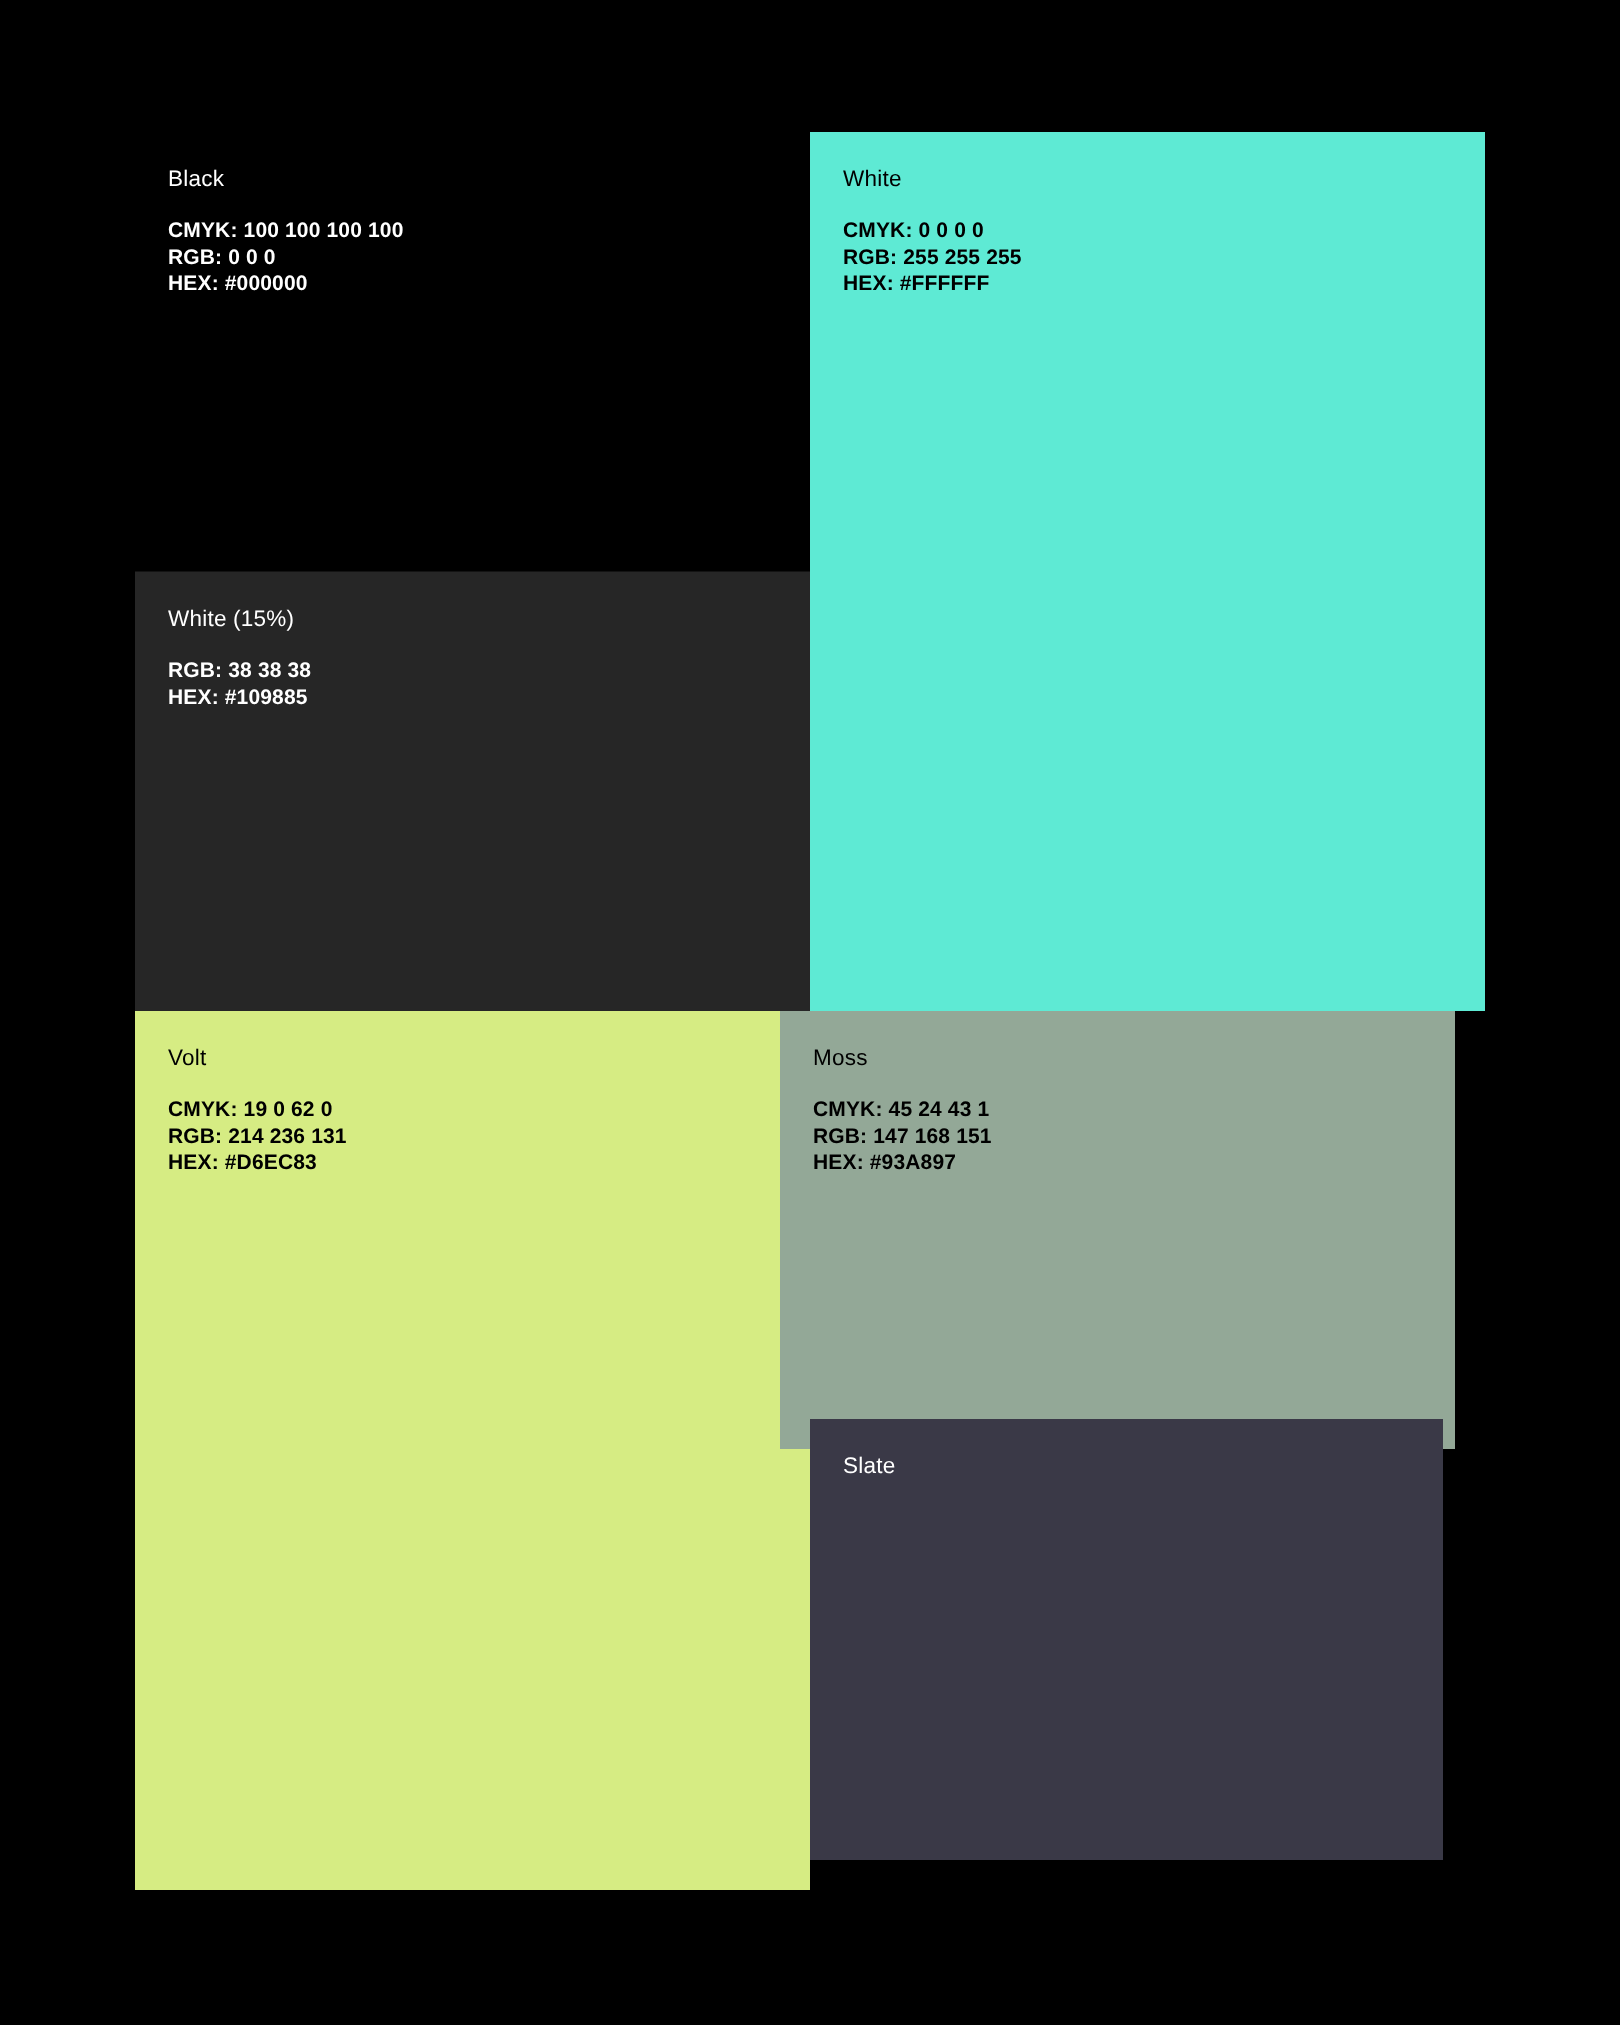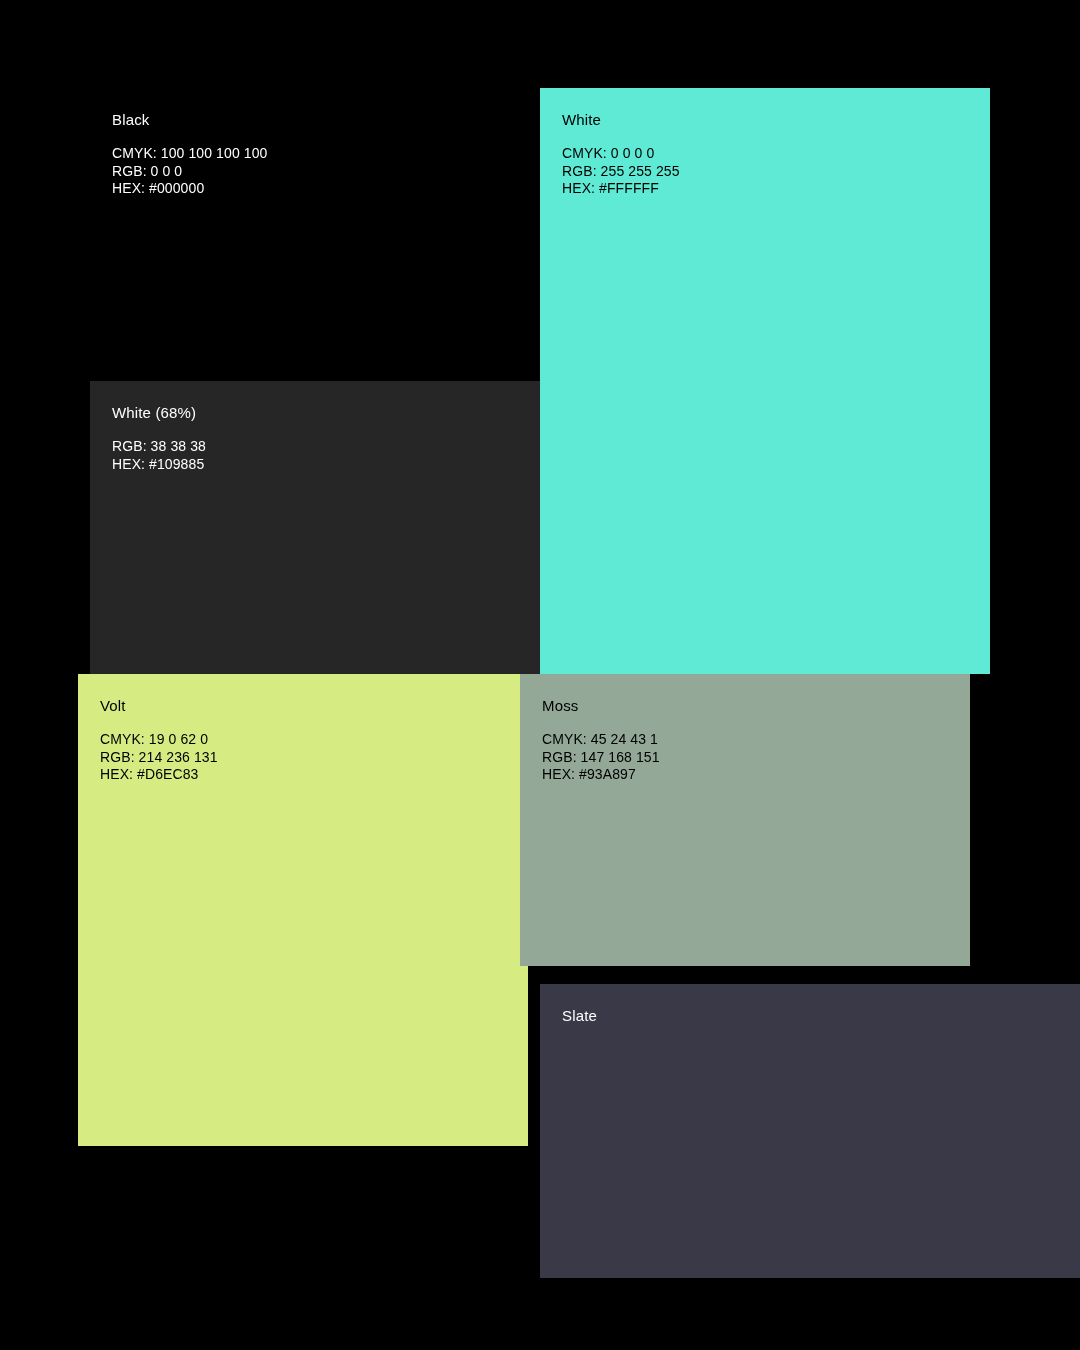--- a/index.html
+++ b/index.html
@@ -31,32 +31,33 @@
     letter-spacing: 0.15px;
     margin: 0 0 16px 0;
     font-weight: 400;
     white-space: nowrap;
   }
   .swatch-specs {
     font-size: 14px;
     line-height: 17.5px;
     letter-spacing: 0.1px;
     white-space: nowrap;
+    font-weight: bold;
   }
   .spec-line {
     display: block;
   }
 
   
   #swatch-black      { left: 90px;  top: 88px;   width: 450px; height: 293px; }
   #swatch-white      { left: 540px; top: 88px;   width: 450px; height: 586px; }
   #swatch-white15    { left: 90px;  top: 381px;  width: 450px; height: 293px; }
-  #swatch-volt       { left: 78px;  top: 674px;  width: 450px; height: 472px; }
+  #swatch-volt       { left: 90px;  top: 674px;  width: 450px; height: 586px; }
   #swatch-moss       { left: 520px; top: 674px;  width: 450px; height: 292px; }
-  #swatch-slate      { left: 540px; top: 984px;  width: 540px; height: 294px; }
+  #swatch-slate      { left: 540px; top: 946px;  width: 422px; height: 294px; }
 </style>
 </head>
 <body style="background: rgb(0, 0, 0);">
 
 <div id="palette-board" style="background: rgb(0, 0, 0);">
 
   <div class="swatch" id="swatch-black" style="background-color: rgb(0, 0, 0); color: rgb(255, 255, 255);">
     <div class="swatch-title">Black</div>
     <div class="swatch-specs">
       <span class="spec-line">CMYK: 100 100 100 100</span>
@@ -68,21 +69,21 @@
   <div class="swatch" id="swatch-white" style="background-color: #5eead4; color: rgb(0, 0, 0);">
     <div class="swatch-title">White</div>
     <div class="swatch-specs">
       <span class="spec-line">CMYK: 0 0 0 0</span>
       <span class="spec-line">RGB: 255 255 255</span>
       <span class="spec-line">HEX: #FFFFFF</span>
     </div>
   </div>
 
   <div class="swatch" id="swatch-white15" style="background-color: rgb(38, 38, 38); color: rgb(255, 255, 255);">
-    <div class="swatch-title">White (68%)</div>
+    <div class="swatch-title">White (15%)</div>
     <div class="swatch-specs">
       <span class="spec-line">RGB: 38 38 38</span>
       <span class="spec-line">HEX: #109885</span>
     </div>
   </div>
 
   <div class="swatch" id="swatch-volt" style="background-color: rgb(214, 236, 131); color: rgb(0, 0, 0);">
     <div class="swatch-title">Volt</div>
     <div class="swatch-specs">
       <span class="spec-line">CMYK: 19 0 62 0</span>

